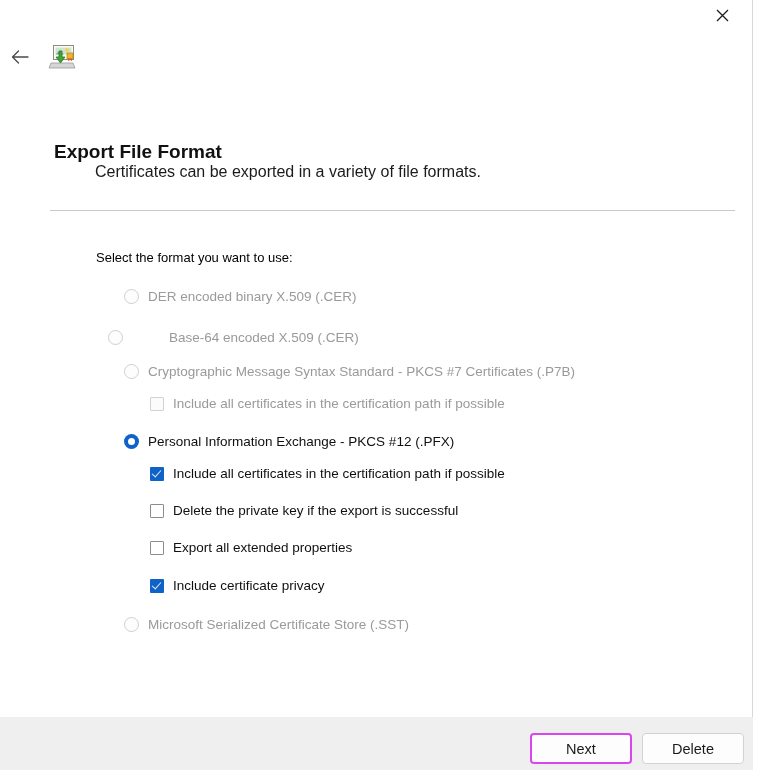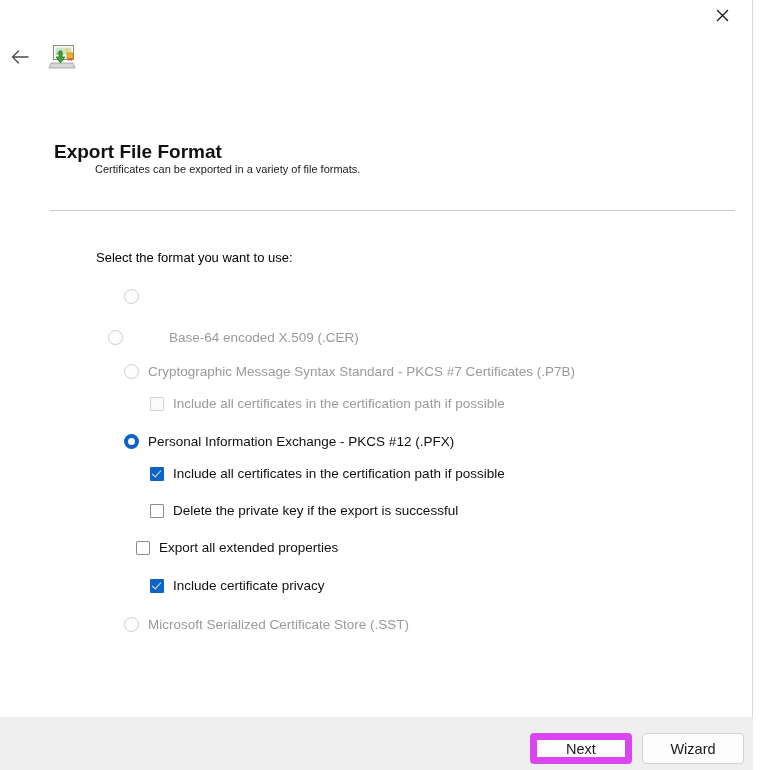--- a/index.html
+++ b/index.html
@@ -89,21 +89,21 @@
     left: 54px;
     top: 141px;
     font-size: 19px;
     font-weight: bold;
     color: #111111;
   }
   .page-sub {
     position: absolute;
     left: 95px;
     top: 163px;
-    font-size: 11px;
+    font-size: 16px;
     color: #1b1b1b;
   }
   .rule {
     position: absolute;
     left: 50px;
     top: 210px;
     width: 685px;
     height: 1px;
     background: #c8c8c8;
   }
@@ -199,21 +199,21 @@
     color: #1a1a1a;
     display: flex;
     align-items: center;
     justify-content: center;
     cursor: default;
     padding: 0;
   }
   .btn-next {
     left: 530px;
     width: 102px;
-    border: 7px solid #d946ef;
+    border: 2px solid #d946ef;
     box-shadow: inset 0 0 0 1px #ffffff;
   }
   .btn-cancel {
     left: 642px;
     width: 102px;
     border: 1px solid #d2d2d2;
   }
 </style>
 </head>
 <body>
@@ -256,20 +256,21 @@
 
   <div class="page-head">Export File Format</div>
   <div class="page-sub">Certificates can be exported in a variety of file formats.</div>
   <div class="rule"></div>
 
   <div class="prompt">Select the format you want to use:</div>
 
   <div id="options-host">
       <div class="opt disabled" style="left: 124px; top: 289px;">
         <span class="radio off"></span>
+        <span class="lbl">DER encoded binary X.509 (.CER)</span>
       </div>
       <div class="opt disabled" style="left: 108px; top: 330px; gap: 37px;">
         <span class="radio off"></span>
         <span class="lbl">Base-64 encoded X.509 (.CER)</span>
       </div>
       <div class="opt disabled" style="left: 124px; top: 364px;">
         <span class="radio off"></span>
         <span class="lbl">Cryptographic Message Syntax Standard - PKCS #7 Certificates (.P7B)</span>
       </div>
       <div class="opt disabled" style="left: 150px; top: 397px;">
@@ -281,33 +282,33 @@
         <span class="lbl">Personal Information Exchange - PKCS #12 (.PFX)</span>
       </div>
       <div class="opt enabled" style="left: 150px; top: 467px;">
         <span class="cbox on"></span>
         <span class="lbl">Include all certificates in the certification path if possible</span>
       </div>
       <div class="opt enabled" style="left: 150px; top: 504px;">
         <span class="cbox off"></span>
         <span class="lbl">Delete the private key if the export is successful</span>
       </div>
-      <div class="opt enabled" style="left: 136px; top: 541px;">
+      <div class="opt enabled" style="left: 150px; top: 541px;">
         <span class="cbox off"></span>
         <span class="lbl">Export all extended properties</span>
       </div>
       <div class="opt enabled" style="left: 150px; top: 579px;">
         <span class="cbox on"></span>
         <span class="lbl">Include certificate privacy</span>
       </div>
       <div class="opt disabled" style="left: 124px; top: 617px; text-align: right;">
         <span class="radio off"></span>
         <span class="lbl">Microsoft Serialized Certificate Store (.SST)</span>
       </div>
     </div>
 
   <div class="footer">
     <button class="btn btn-next">Next</button>
-    <button class="btn btn-cancel">Wizard</button>
+    <button class="btn btn-cancel">Delete</button>
   </div>
 
 </div>
 <div class="edge-strip"></div>
 
 </body></html>

